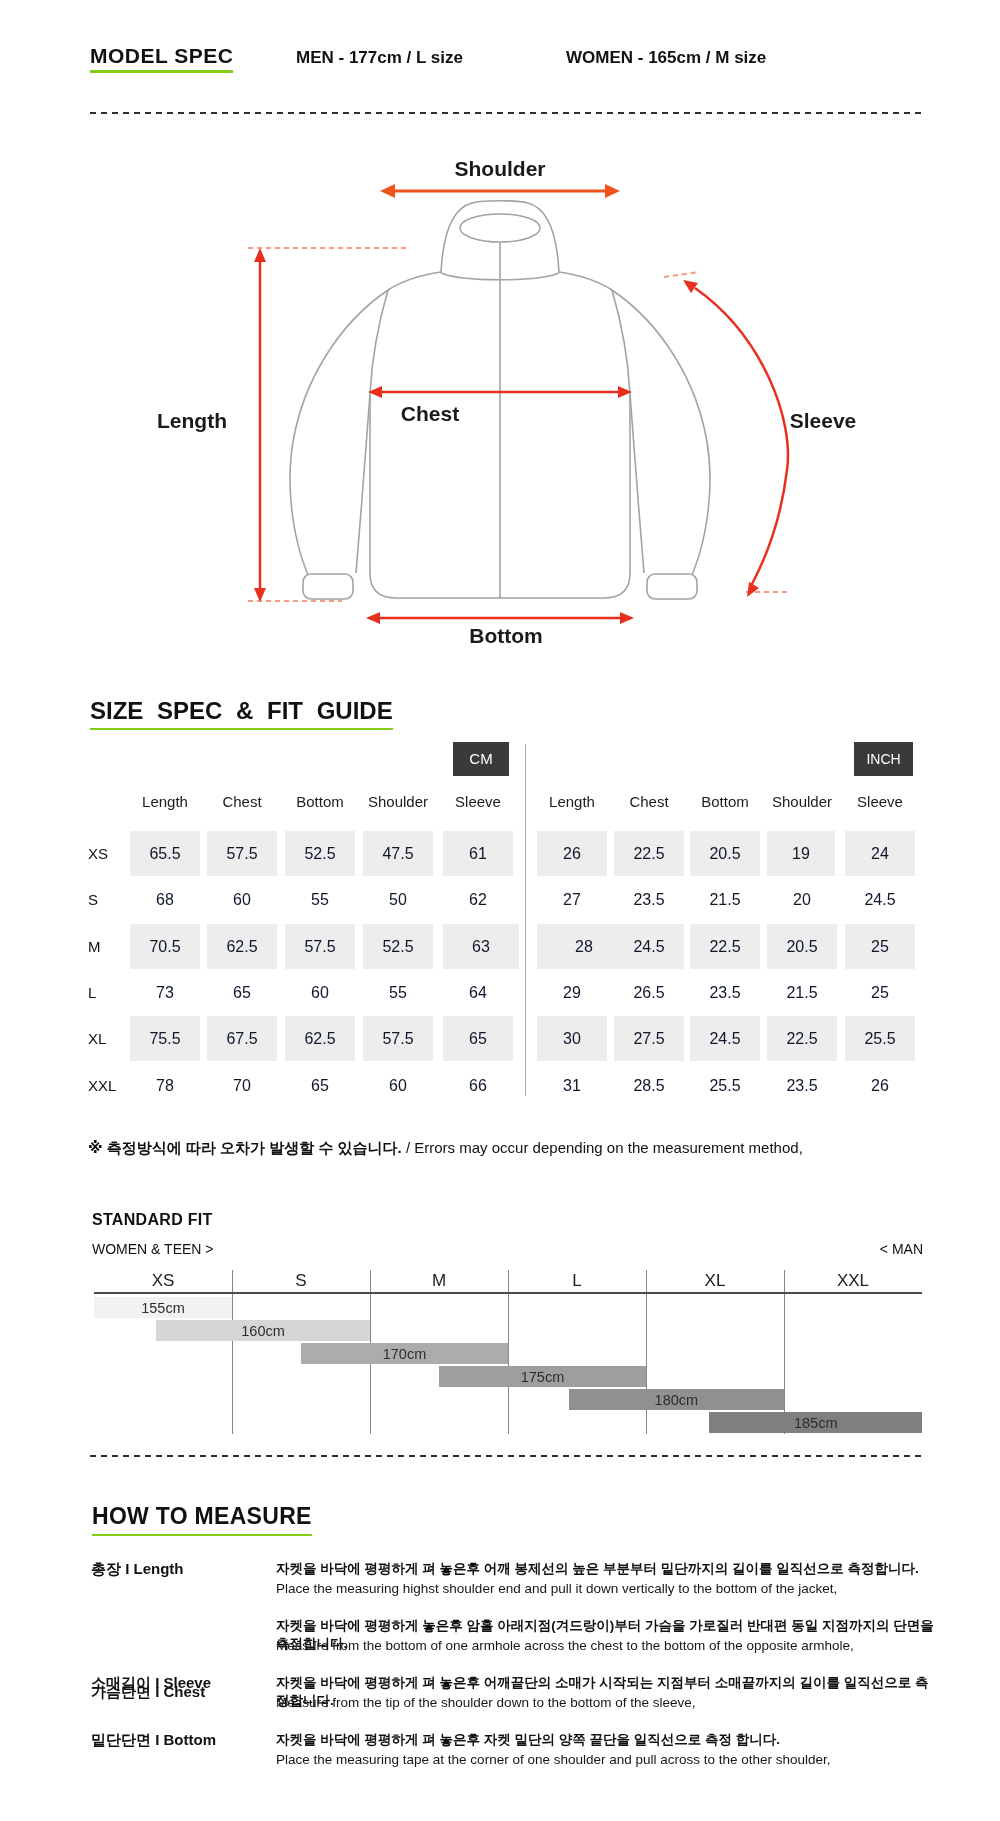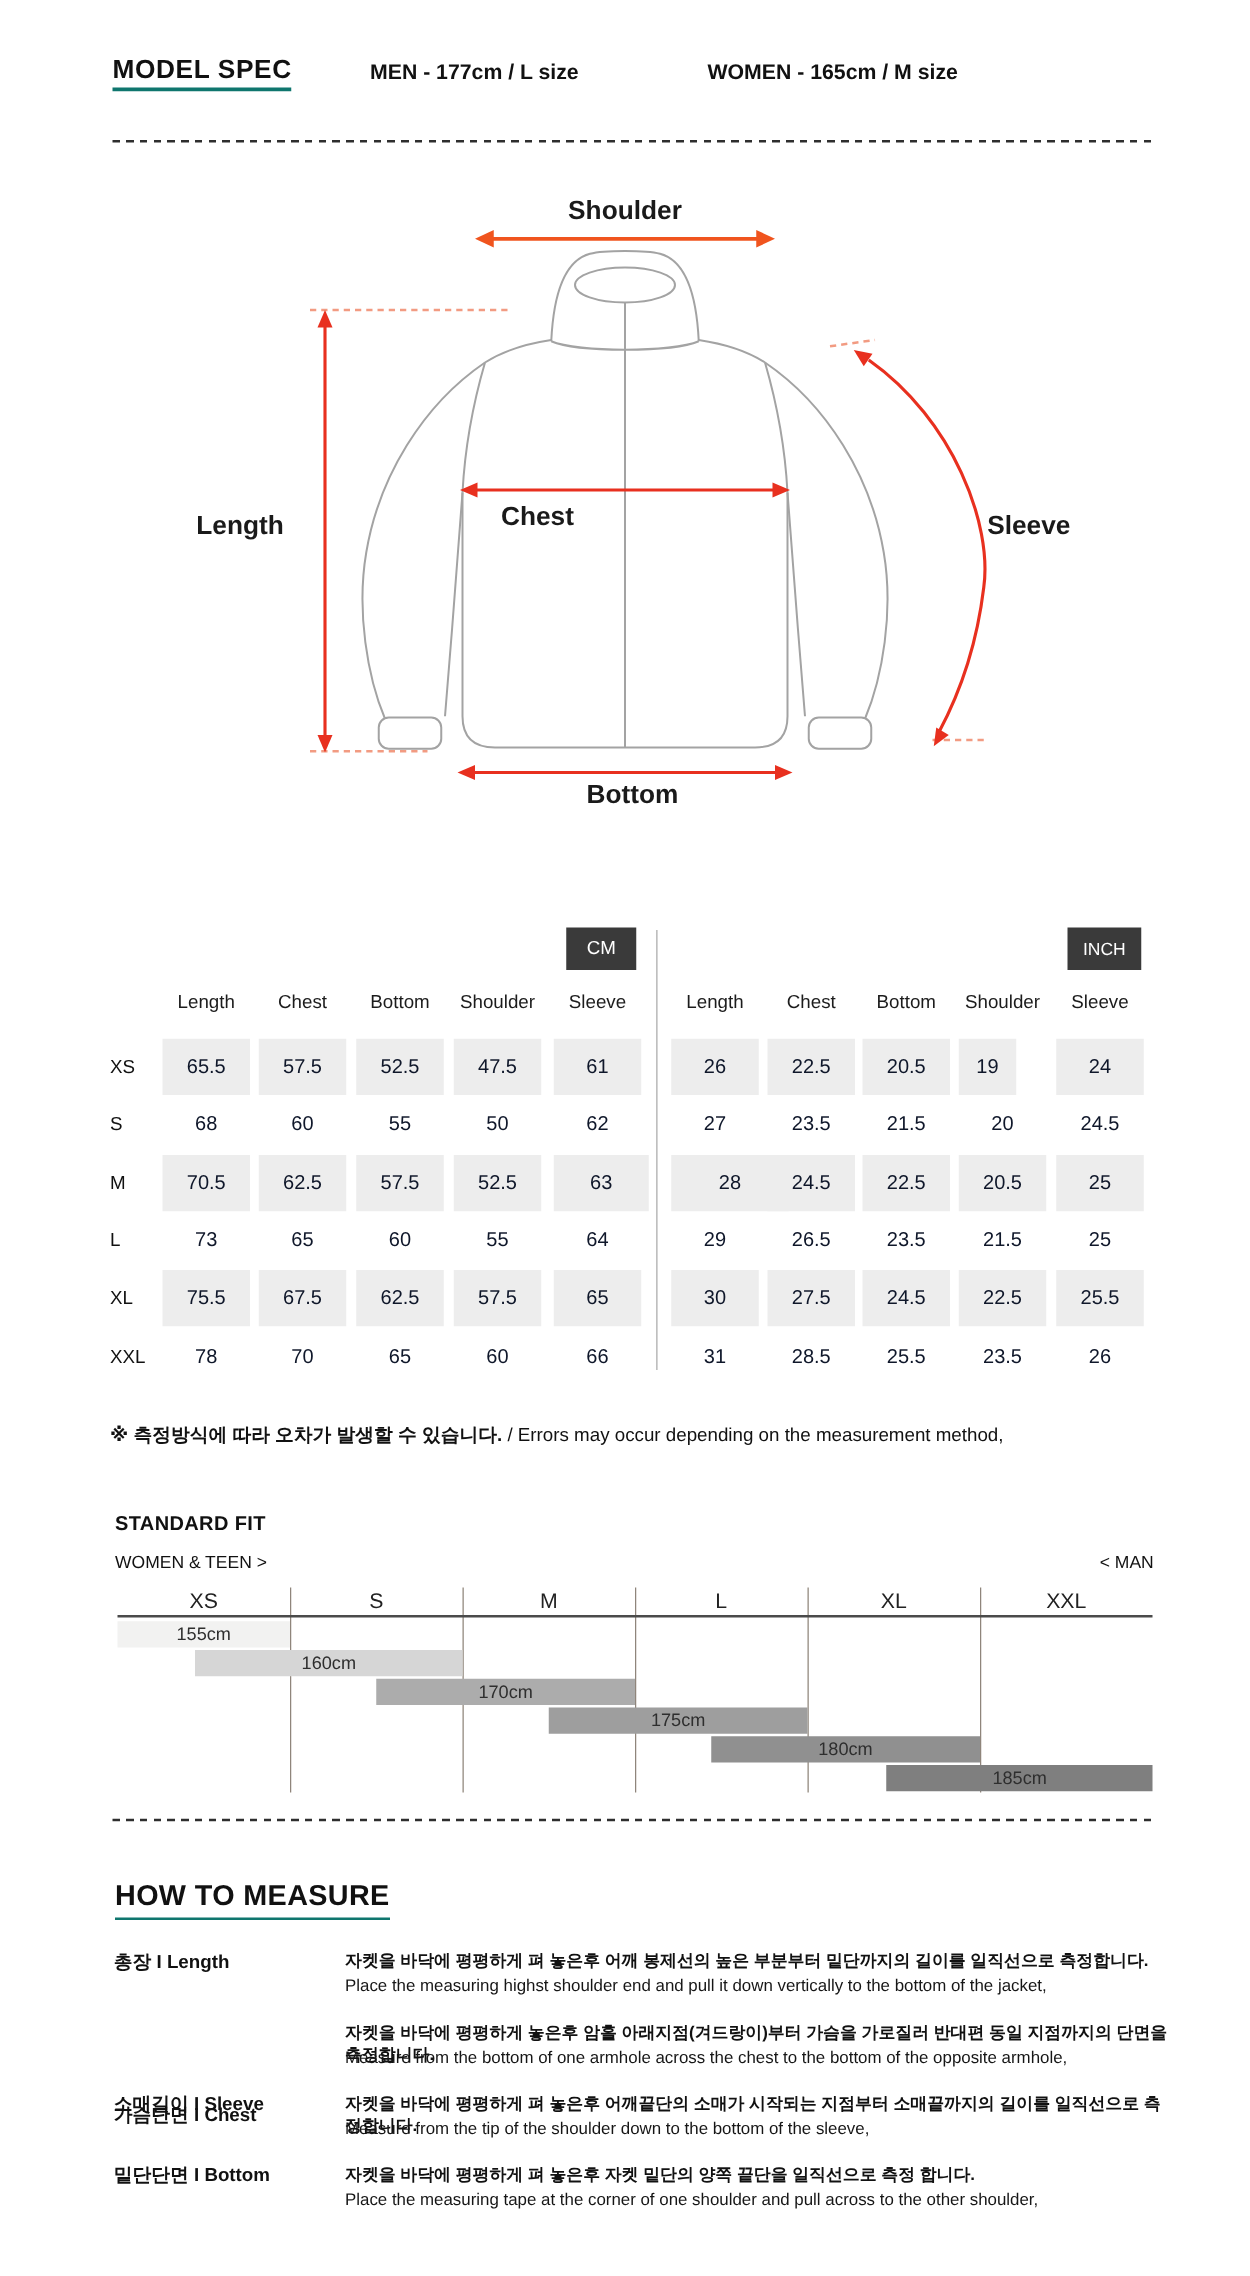--- a/index.html
+++ b/index.html
@@ -4,21 +4,21 @@
 <style>
   html,body{margin:0;padding:0;background:#fff;}
   #page{position:relative;width:1000px;height:1821px;background:#ffffff;overflow:hidden;
         font-family:"Liberation Sans","DejaVu Sans",sans-serif;color:#111;}
   .abs{position:absolute;}
   
   .dashline{position:absolute;left:90px;width:834px;height:2px;
             background:repeating-linear-gradient(90deg,#2e2e2e 0 6px,transparent 6px 11px);}
   #dash-top{top:112px;} #dash-bottom{top:1455px;}
   
-  .h-underline{display:inline-block;font-weight:bold;border-bottom:3px solid #0f766e;}
+  .h-underline{display:inline-block;font-weight:bold;border-bottom:3px solid #84cc16;}
   #model-spec-title{left:90px;top:44px;font-size:21px;letter-spacing:.5px;padding-bottom:2px;}
   #model-men{left:296px;top:48px;font-size:17px;font-weight:bold;}
   #model-women{left:566px;top:48px;font-size:17px;font-weight:bold;}
   #size-spec-title{left:90px;top:697px;font-size:24px;word-spacing:7px;padding-bottom:3px;border-bottom-width:2.5px;}
   #htm-title{left:92px;top:1503px;font-size:23px;letter-spacing:.3px;padding-bottom:4px;border-bottom-width:2.5px;}
   
   .diagram-label{position:absolute;font-weight:bold;font-size:21px;color:#1a1a1a;text-align:center;}
   #lbl-shoulder{left:400px;top:157px;width:200px;}
   #lbl-length{left:118px;top:409px;width:148px;}
   #lbl-chest{left:355px;top:402px;width:150px;}
@@ -106,20 +106,21 @@
       <polygon points="747,597 759,588 749,582" fill="#e8301f"></polygon>
     </g>
   </svg>
 
   <div class="diagram-label" id="lbl-shoulder">Shoulder</div>
   <div class="diagram-label" id="lbl-length">Length</div>
   <div class="diagram-label" id="lbl-chest">Chest</div>
   <div class="diagram-label" id="lbl-sleeve">Sleeve</div>
   <div class="diagram-label" id="lbl-bottom">Bottom</div>
 
+  <span class="abs h-underline" id="size-spec-title">SIZE SPEC &amp; FIT GUIDE</span>
   <div class="unit-badge" id="badge-cm" style="background: rgb(58, 58, 58);">CM</div>
   <div class="unit-badge" id="badge-inch" style="background: rgb(58, 58, 58);">INCH</div>
   <div class="abs" id="table-divider"></div>
   <div id="spec-tables">
       <div class="th-cell" style="left: 130px; top: 793px; width: 70px;">Length</div>
       <div class="th-cell" style="left: 207px; top: 793px; width: 70px;">Chest</div>
       <div class="th-cell" style="left: 285px; top: 793px; width: 70px;">Bottom</div>
       <div class="th-cell" style="left: 363px; top: 793px; width: 70px;">Shoulder</div>
       <div class="th-cell" style="left: 443px; top: 793px; width: 70px;">Sleeve</div>
       <div class="td-cell" style="left: 130px; top: 831px; width: 70px; background: rgb(237, 237, 237);">65.5</div>
@@ -153,21 +154,21 @@
       <div class="td-cell" style="left: 363px; top: 1062.5px; width: 70px;">60</div>
       <div class="td-cell" style="left: 443px; top: 1062.5px; width: 70px;">66</div>
       <div class="th-cell" style="left: 537px; top: 793px; width: 70px;">Length</div>
       <div class="th-cell" style="left: 614px; top: 793px; width: 70px;">Chest</div>
       <div class="th-cell" style="left: 690px; top: 793px; width: 70px;">Bottom</div>
       <div class="th-cell" style="left: 767px; top: 793px; width: 70px;">Shoulder</div>
       <div class="th-cell" style="left: 845px; top: 793px; width: 70px;">Sleeve</div>
       <div class="td-cell" style="left: 537px; top: 831px; width: 70px; background: rgb(237, 237, 237);">26</div>
       <div class="td-cell" style="left: 614px; top: 831px; width: 70px; background: rgb(237, 237, 237);">22.5</div>
       <div class="td-cell" style="left: 690px; top: 831px; width: 70px; background: rgb(237, 237, 237);">20.5</div>
-      <div class="td-cell" style="left: 767px; top: 831px; width: 46px; background: rgb(237, 237, 237);">19</div>
+      <div class="td-cell" style="left: 767px; top: 831px; width: 68px; background: rgb(237, 237, 237);">19</div>
       <div class="td-cell" style="left: 845px; top: 831px; width: 70px; background: rgb(237, 237, 237);">24</div>
       <div class="td-cell" style="left: 537px; top: 877.3px; width: 70px;">27</div>
       <div class="td-cell" style="left: 614px; top: 877.3px; width: 70px;">23.5</div>
       <div class="td-cell" style="left: 690px; top: 877.3px; width: 70px;">21.5</div>
       <div class="td-cell" style="left: 767px; top: 877.3px; width: 70px;">20</div>
       <div class="td-cell" style="left: 845px; top: 877.3px; width: 70px;">24.5</div>
       <div class="td-cell" style="left: 537px; top: 923.6px; width: 94px; background: rgb(237, 237, 237);">28</div>
       <div class="td-cell" style="left: 614px; top: 923.6px; width: 70px; background: rgb(237, 237, 237);">24.5</div>
       <div class="td-cell" style="left: 690px; top: 923.6px; width: 70px; background: rgb(237, 237, 237);">22.5</div>
       <div class="td-cell" style="left: 767px; top: 923.6px; width: 70px; background: rgb(237, 237, 237);">20.5</div>

